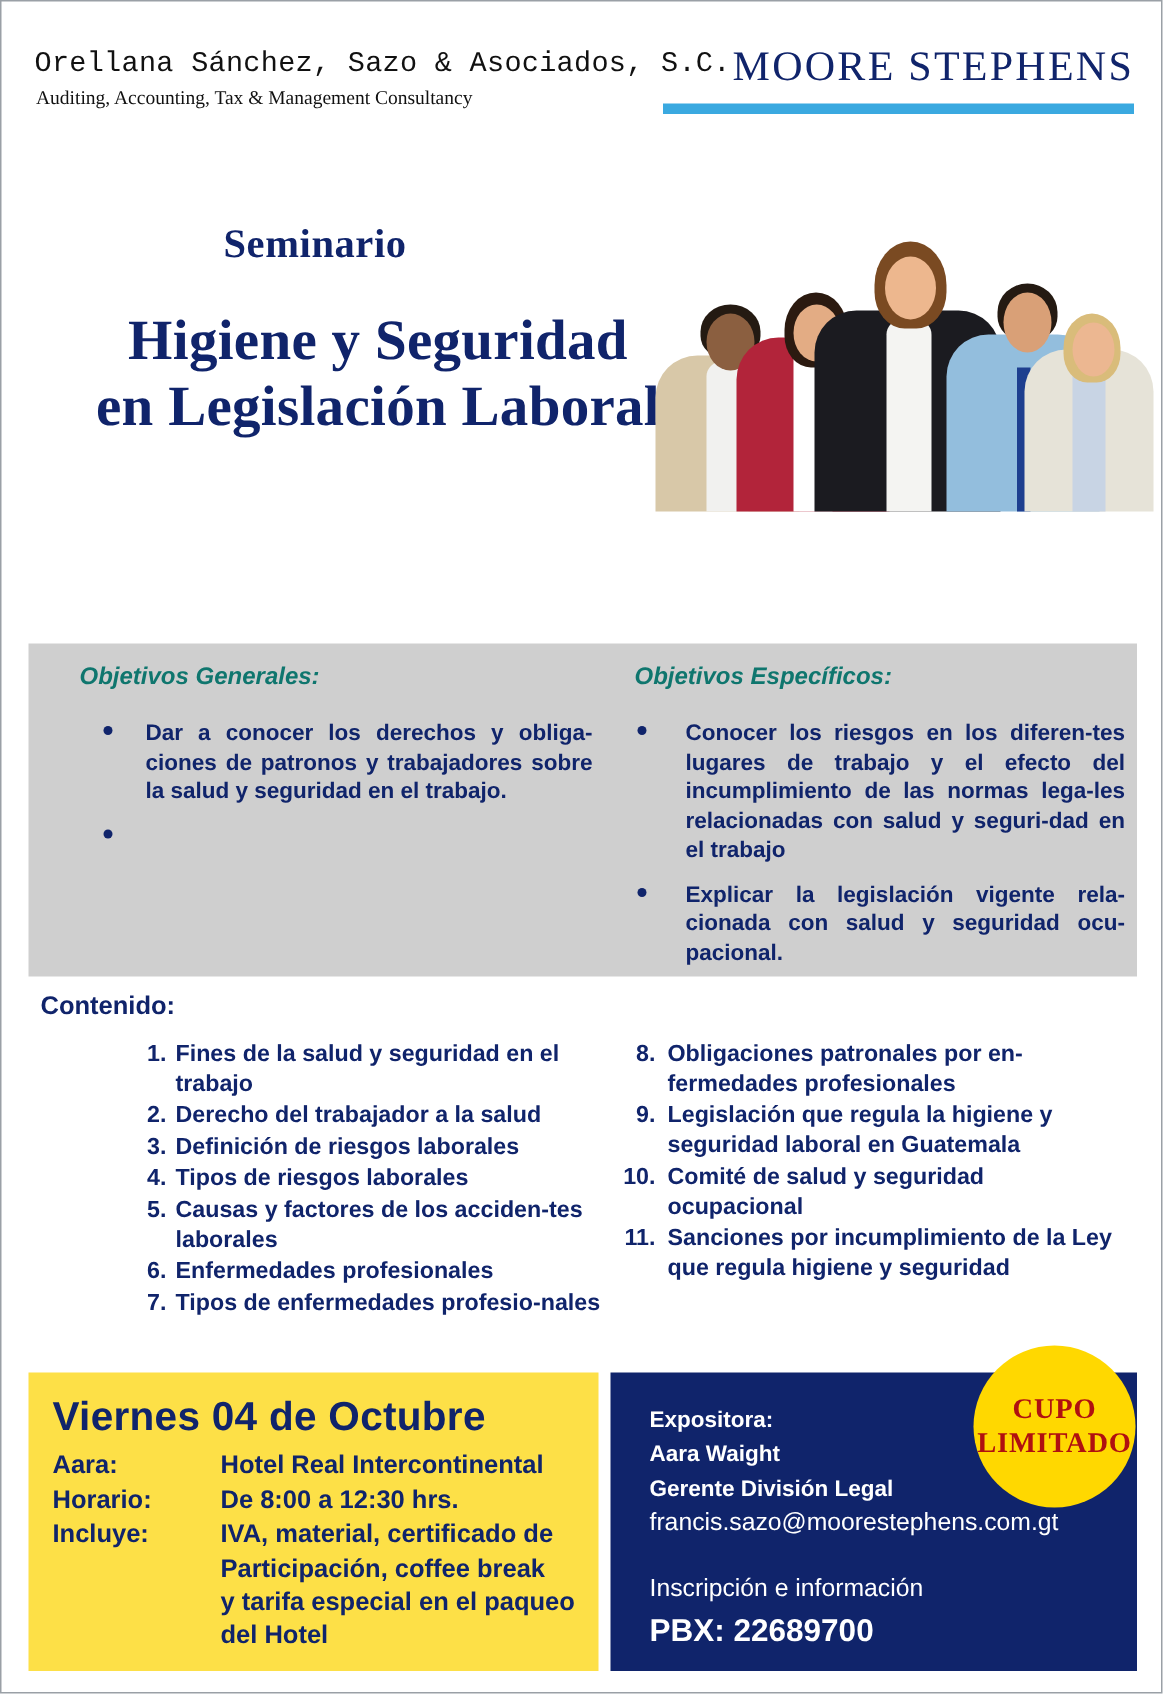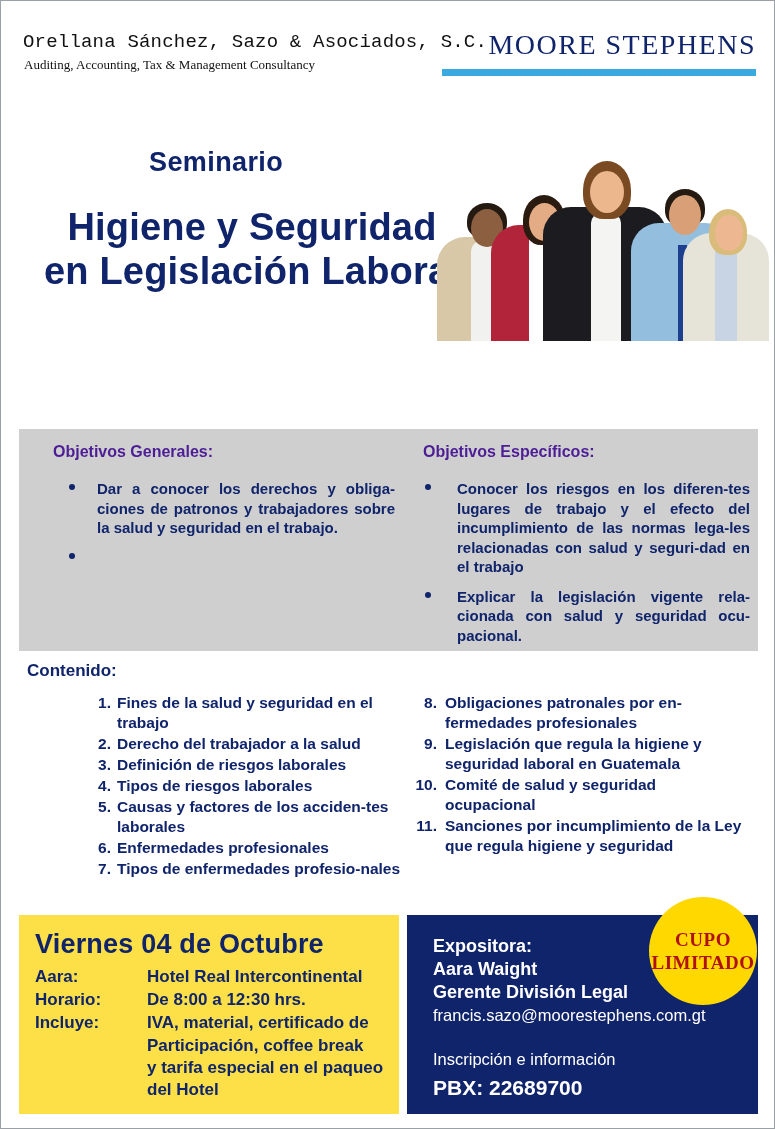--- a/index.html
+++ b/index.html
@@ -67,20 +67,21 @@
     height: 7px;
     background: #3aa9e0;
   }
 
   
   .title-zone {
     position: absolute;
     top: 100px; left: 0;
     width: 711px;
     height: 240px;
+    font-family: Liberation Serif, serif;
   }
   .seminario {
     position: absolute;
     left: 148px;
     top: 46px;
     font-size: 27px;
     font-weight: bold;
     color: #10246b;
     letter-spacing: 0.4px;
   }
@@ -167,23 +168,24 @@
   }
   .obj-col {
     position: absolute;
     top: 14px;
   }
   .obj-left { left: 16px; width: 360px; }
   .obj-right { left: 386px; width: 345px; }
   .obj-head {
     font-size: 16px;
     font-weight: bold;
-    color: #4c1d95;
+    color: #0f766e;
     margin-left: 18px;
     margin-bottom: 18px;
+    font-style: italic;
   }
   .obj-item {
     position: relative;
     padding-left: 62px;
     font-size: 15px;
     line-height: 19.5px;
     font-weight: bold;
     color: #10246b;
     margin-bottom: 10px;
     text-align: justify;
@@ -277,21 +279,21 @@
     left: 406px;
     top: 914px;
     width: 351px;
     height: 199px;
     background: #10246b;
     box-sizing: border-box;
     padding: 20px 14px 0 26px;
     color: #ffffff;
   }
   .exp-line {
-    font-size: 18px;
+    font-size: 15px;
     line-height: 23px;
     font-weight: bold;
   }
   .insc {
     margin-top: 22px;
     font-size: 16.5px;
     line-height: 22px;
   }
   .pbx {
     margin-top: 6px;

